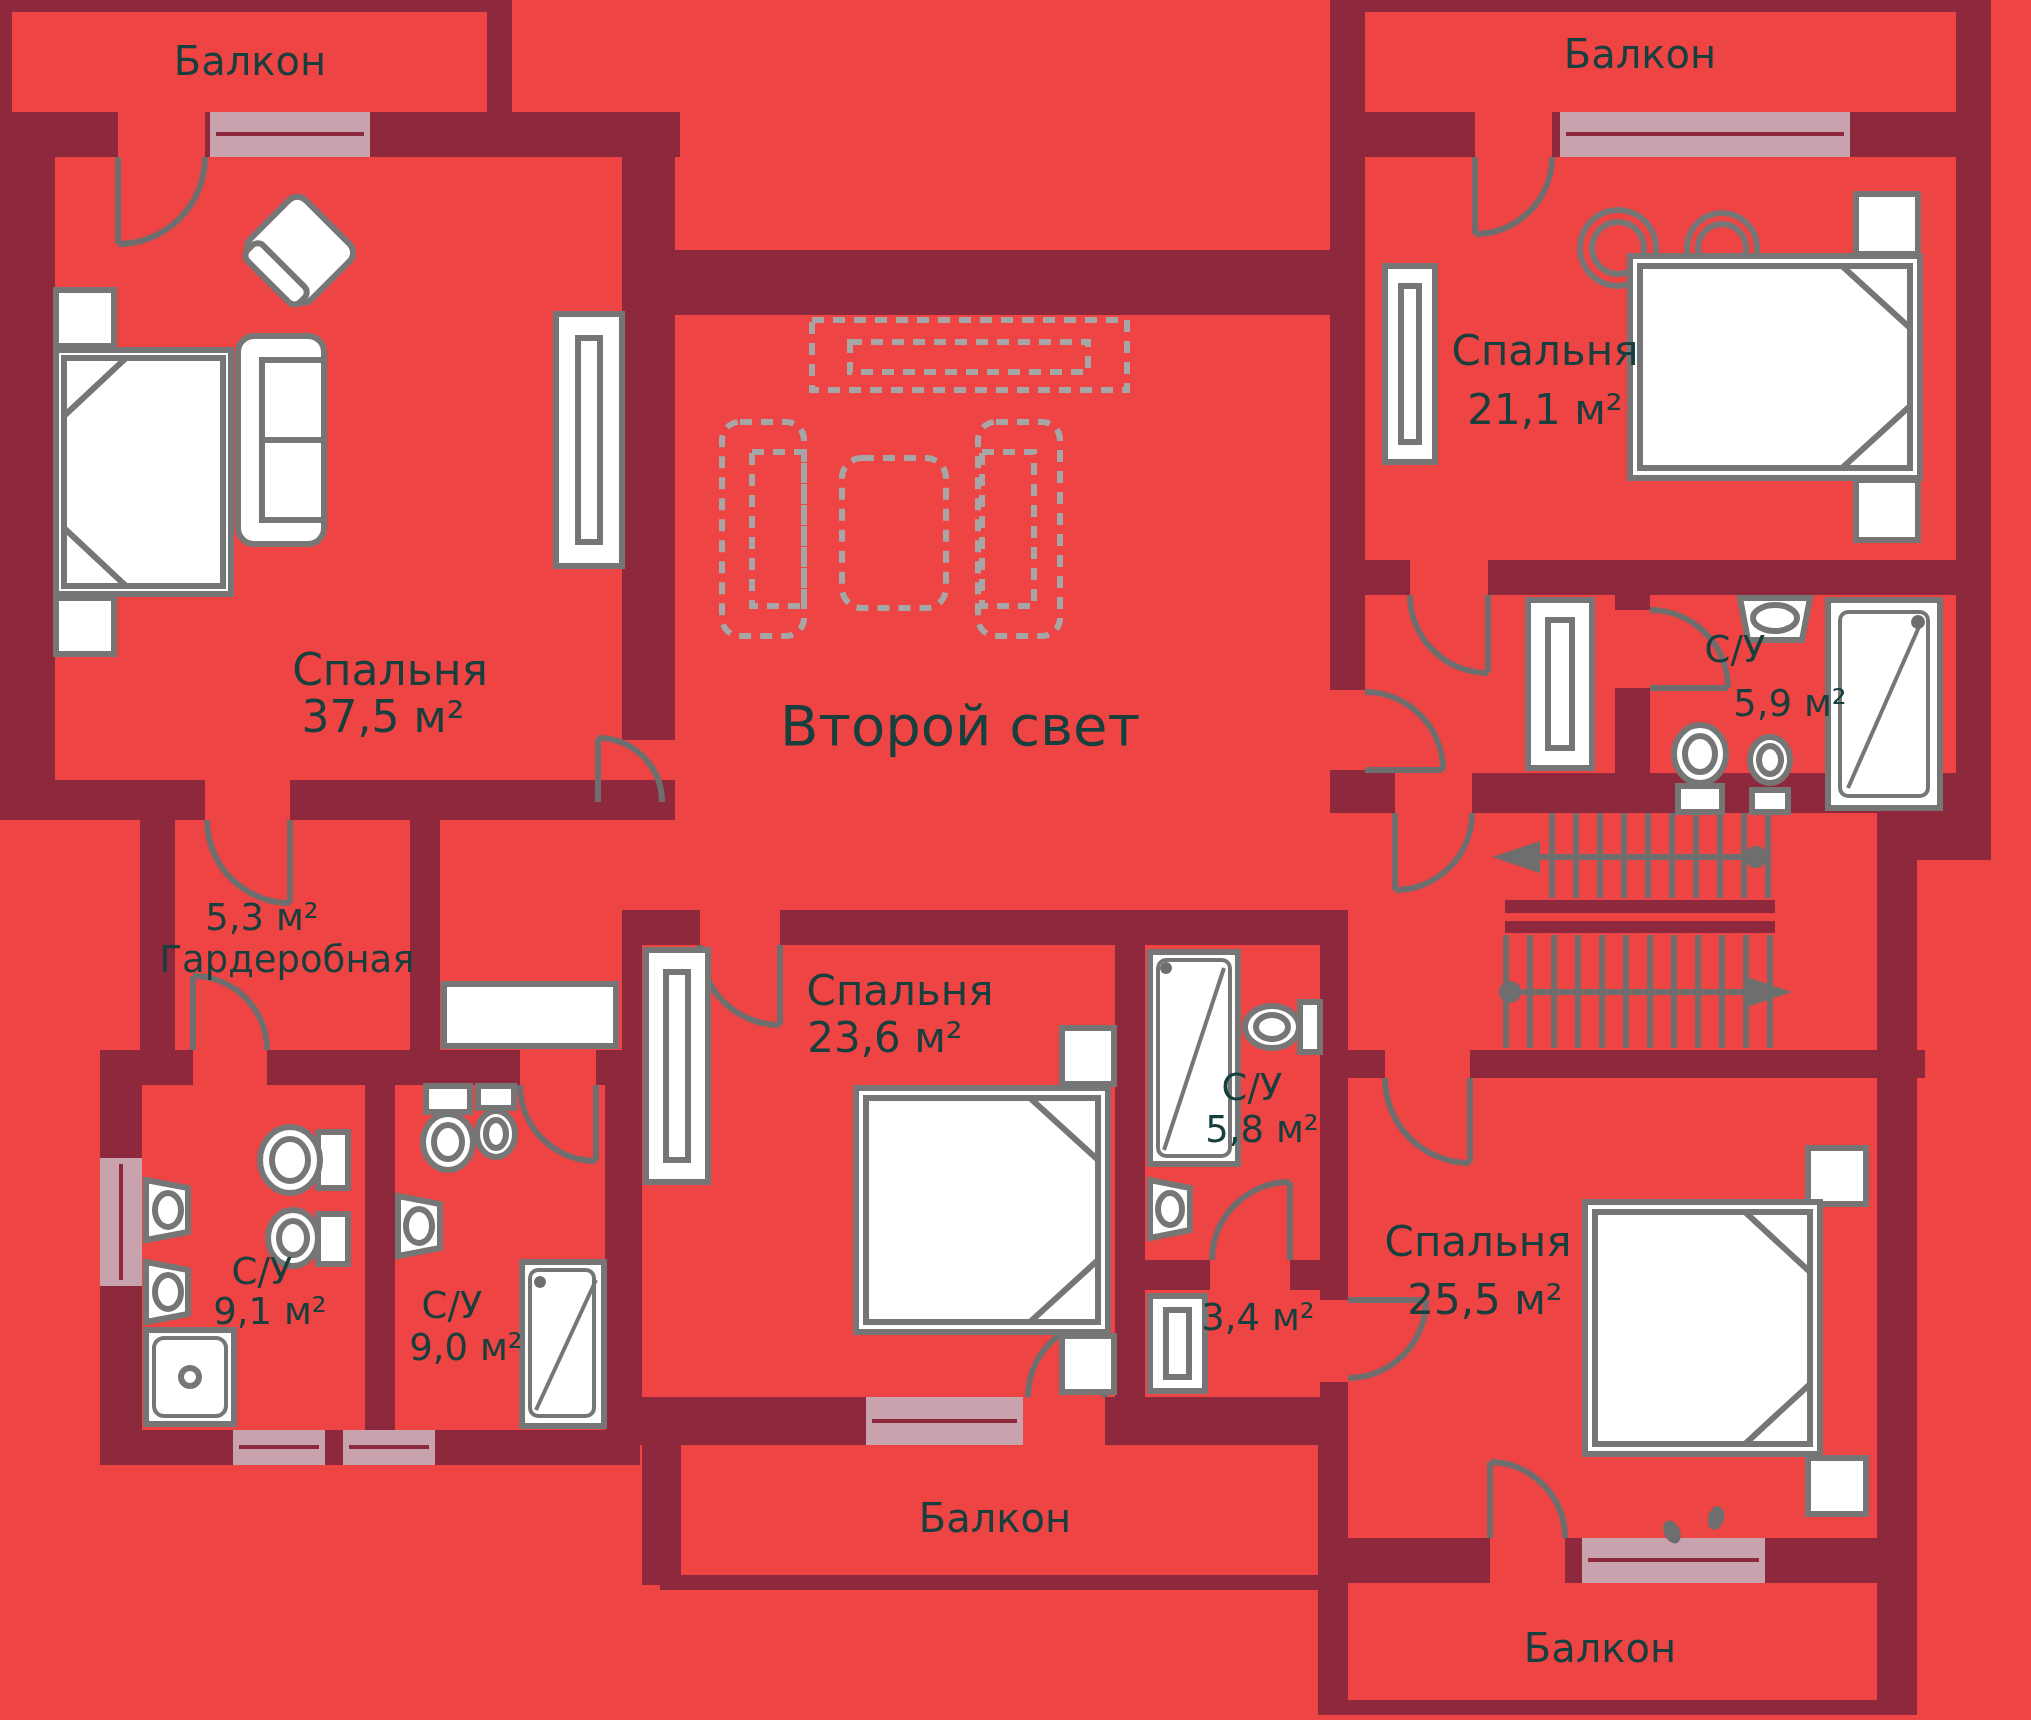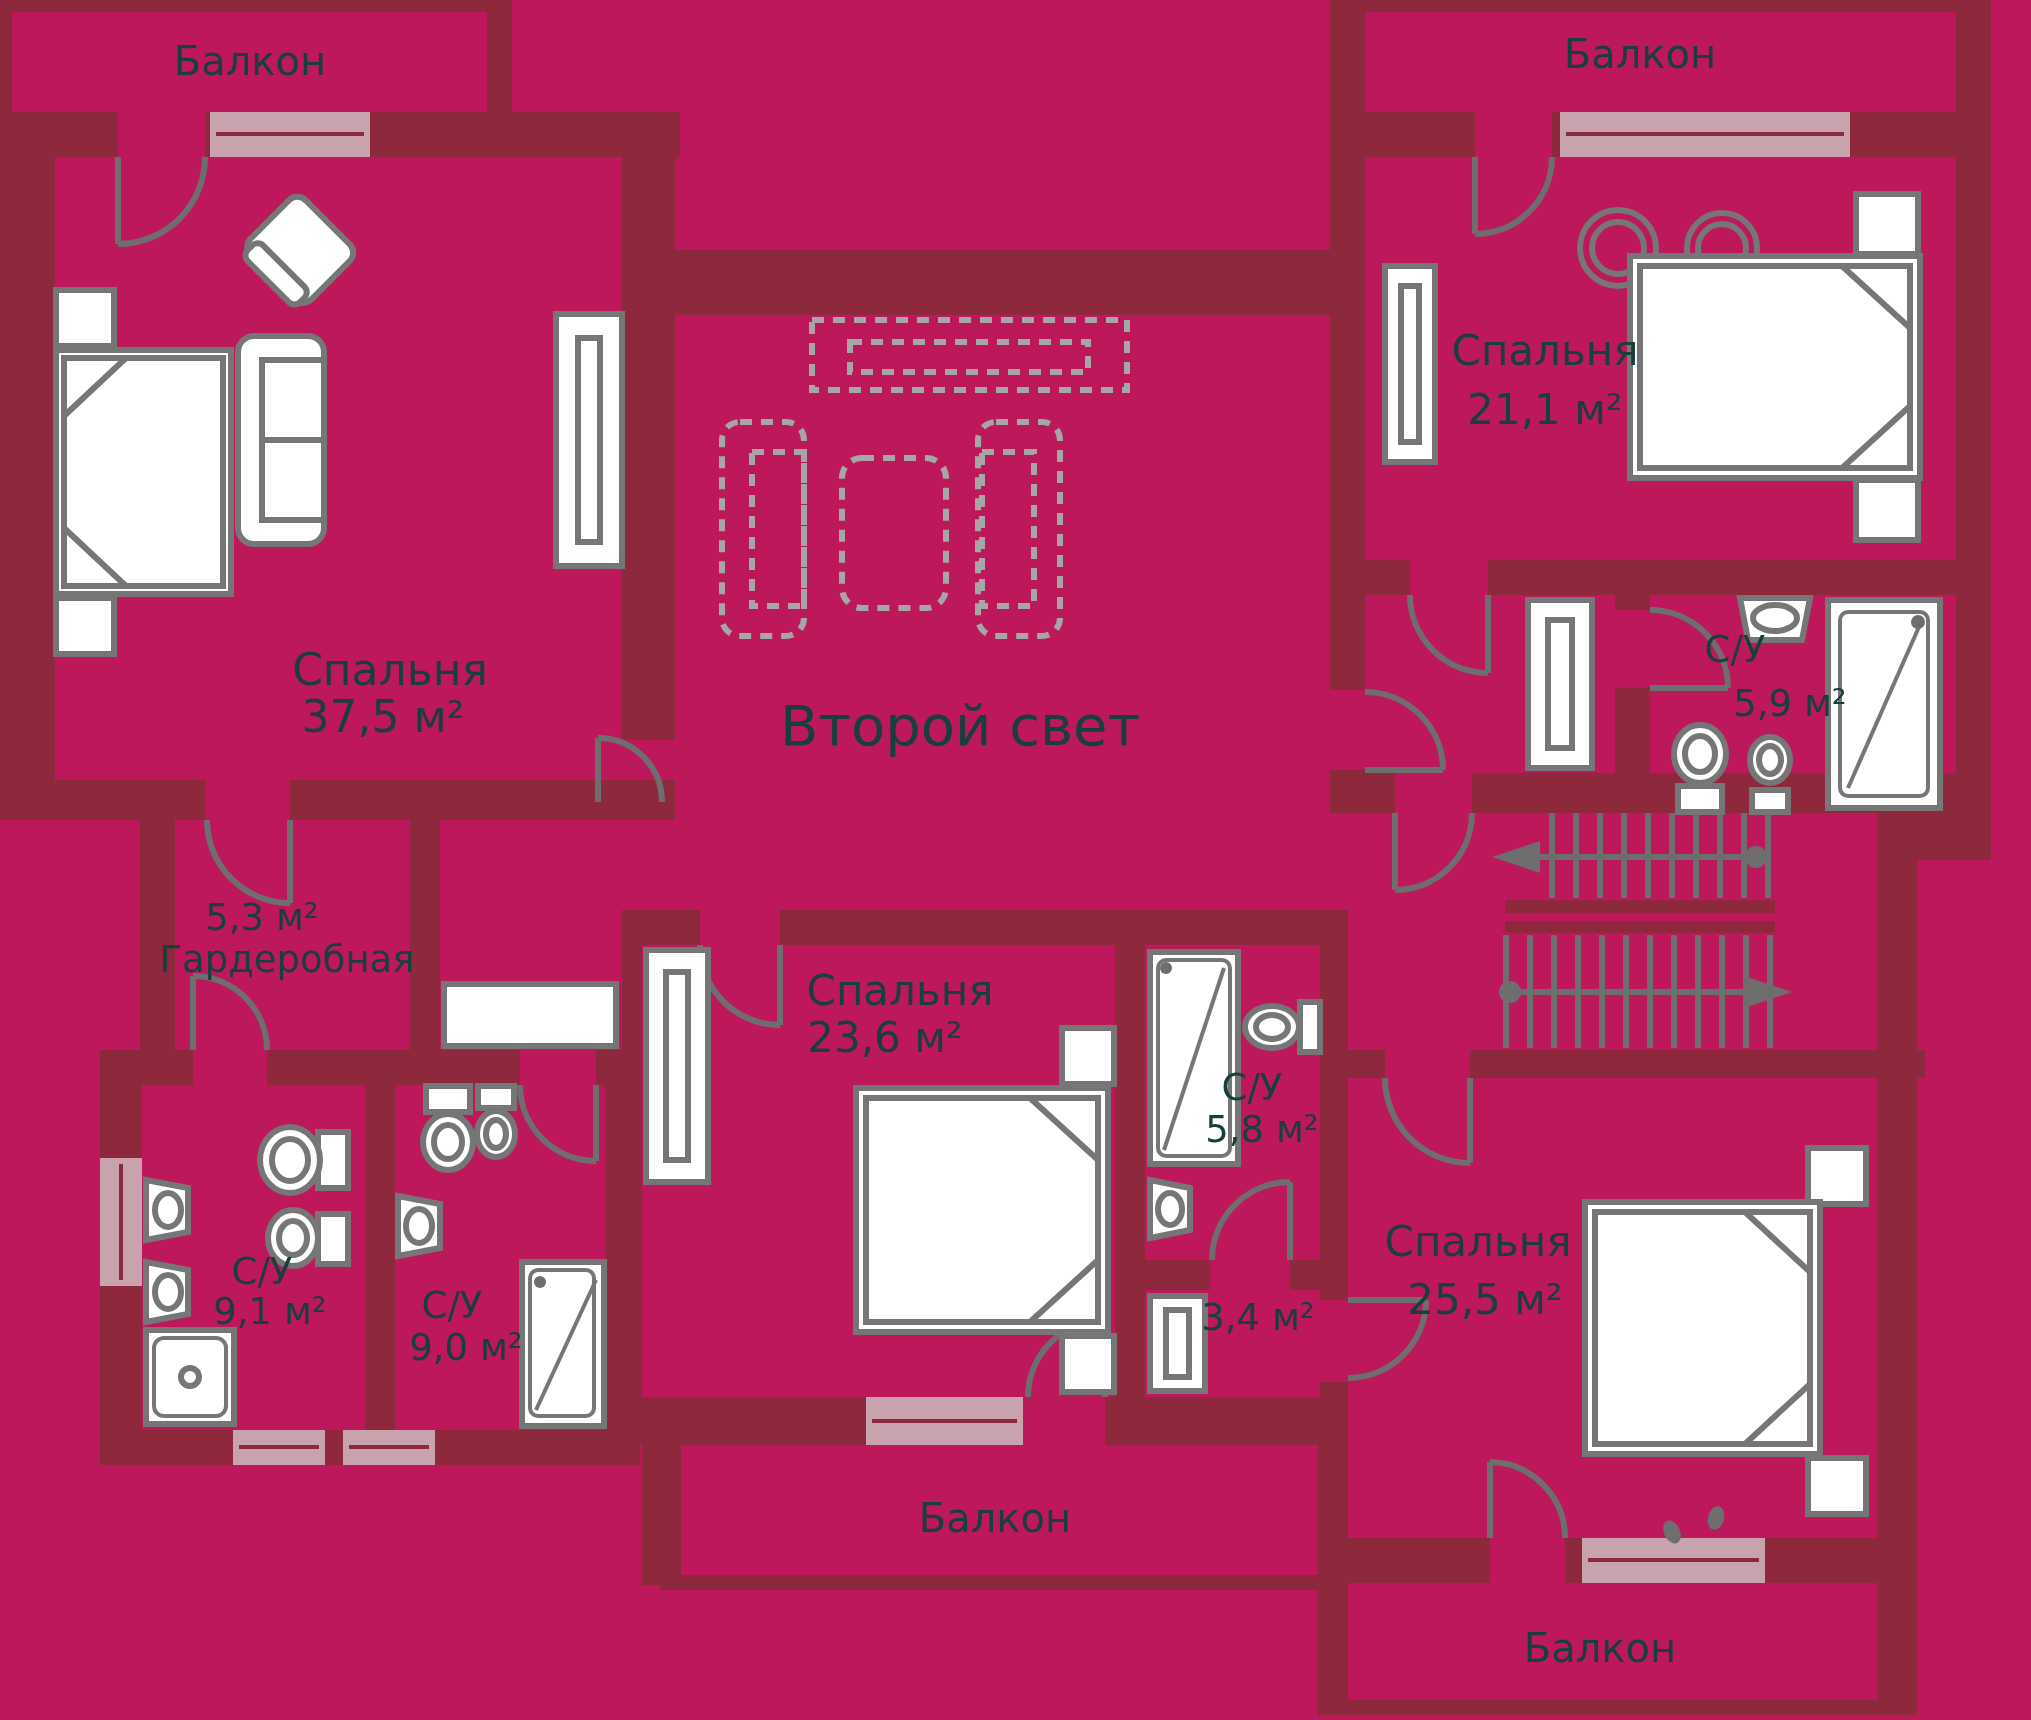--- a/index.html
+++ b/index.html
@@ -1,16 +1,16 @@
 <!DOCTYPE html>
 <html style="--wall: #8E293D; --window: #C8A3AD; --furniture: #767676; --furniture_light: #A6A6A6; --door: #6E6E6E; --stairs: #6E6E6E; --dots: #8A8A8A; --text: #173F3D;"><head>
 <meta charset="utf-8">
 <style>
   html,body{margin:0;padding:0;background:#ffffff;}
-  .plan-wrap{width:2031px;height:1720px;position:relative;background:#be185d;}
+  .plan-wrap{width:2031px;height:1720px;position:relative;background:#ef4444;}
   svg{display:block;}
   svg text{font-family:"DejaVu Sans", sans-serif; fill:var(--text); }
   .wall{fill:var(--wall);}
   .win{fill:var(--window);}
   .winline{stroke:var(--wall);stroke-width:4;}
   .furn{fill:#ffffff;stroke:var(--furniture);stroke-width:6;}
   .furnl{fill:none;stroke:var(--furniture);stroke-width:6;}
   .thin{fill:none;stroke:var(--furniture);stroke-width:4;}
   .dash{fill:none;stroke:var(--furniture_light);stroke-width:6;stroke-dasharray:12 9;}
   .door{fill:none;stroke:var(--door);stroke-width:6;}

